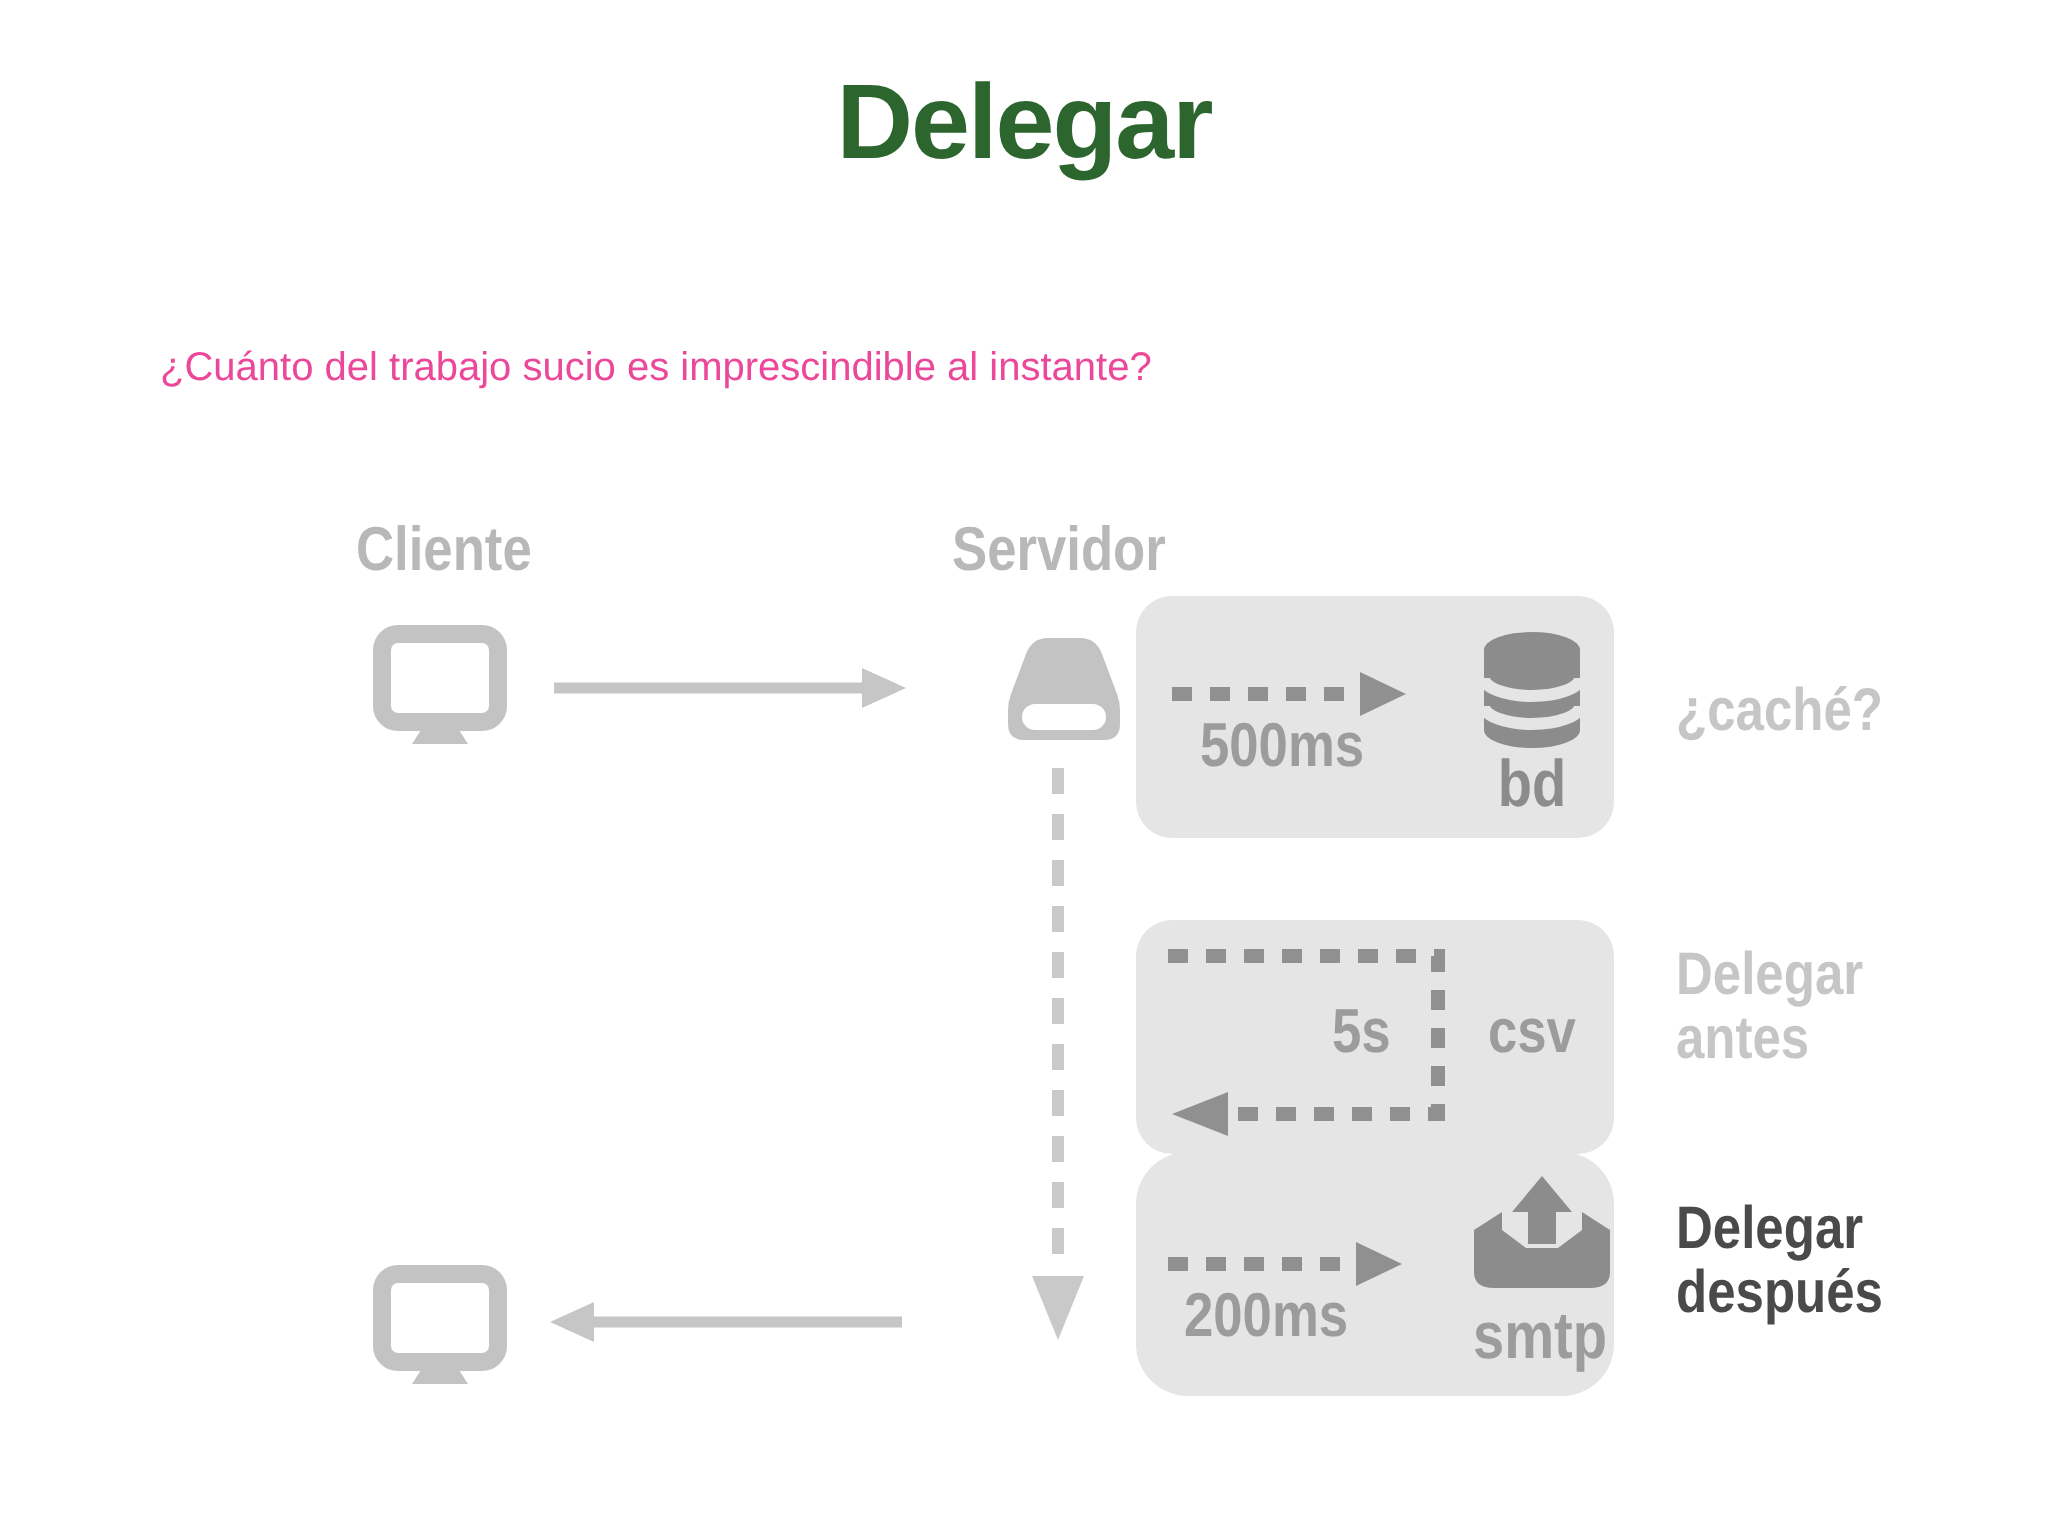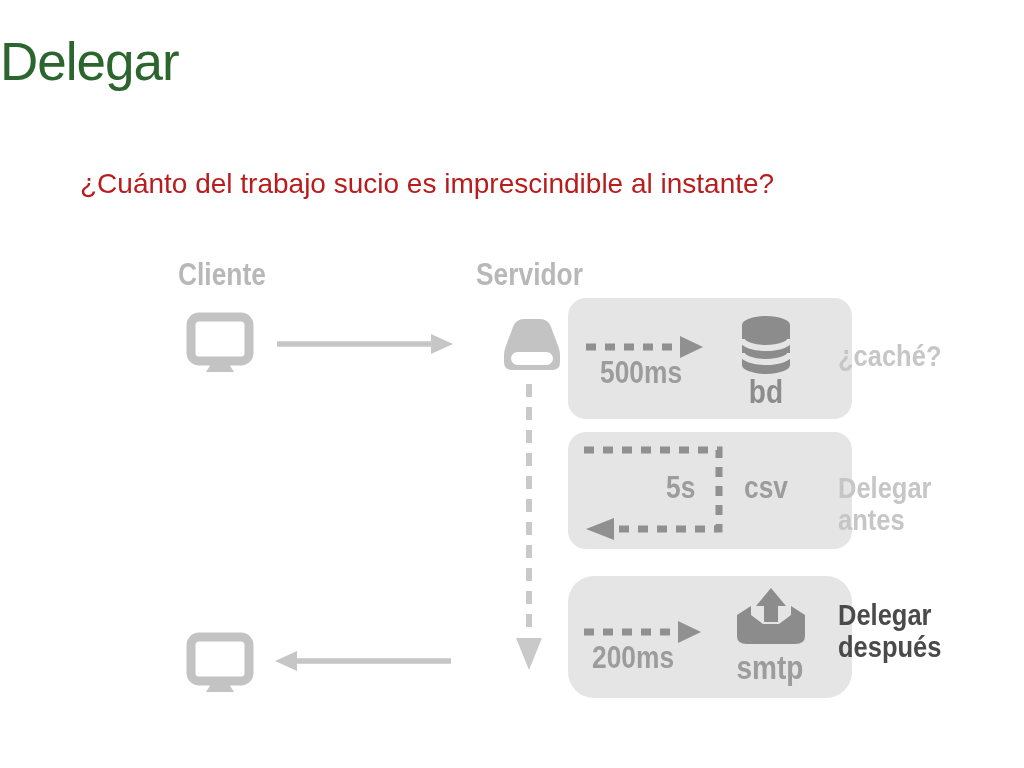--- a/index.html
+++ b/index.html
@@ -3,39 +3,39 @@
 <meta charset="utf-8">
 <style>
   html,body{margin:0;padding:0;}
   body{
     width:1024px;height:768px;background:#ffffff;overflow:hidden;position:relative;
     font-family:"Liberation Sans", sans-serif;
   }
   .abs{position:absolute;}
   
   .title{
-    top:32px;left:0;width:1024px;text-align:left;
-    font-size:53px;font-weight:normal;color:#2c662e;letter-spacing:-1px;line-height:60px;
+    top:32px;left:0;width:1024px;text-align:center;
+    font-size:53px;font-weight:bold;color:#2c662e;letter-spacing:-1px;line-height:60px;
   }
   .subtitle{
-    top:164px;left:80px;font-size:28px;color:#b91c1c;white-space:nowrap;line-height:40px;
+    top:164px;left:80px;font-size:20px;color:#ec4899;white-space:nowrap;line-height:40px;
   }
   
   .col-label{
     top:257px;font-size:31px;font-weight:bold;color:#b8b8b8;
     transform:scaleX(0.85);transform-origin:left top;white-space:nowrap;line-height:36px;
   }
   .col-cliente{left:178px;}
   .col-servidor{left:476px;}
   
   .box{
-    left:568px;width:284px;background:#e5e5e5;border-radius:18px;
+    left:568px;width:239px;background:#e5e5e5;border-radius:18px;
   }
   .box1{top:298px;height:121px;}
-  .box2{top:432px;height:117px;}
+  .box2{top:460px;height:117px;}
   .box3{top:576px;height:122px;border-radius:26px;}
   .box svg.flow{position:absolute;left:0;top:0;}
   
   .t{
     position:absolute;font-weight:bold;color:#9c9c9c;font-size:31px;line-height:31px;
     transform:scaleX(0.85);transform-origin:left top;white-space:nowrap;
   }
   .t-dark{color:#8c8c8c;}
   .t-center{text-align:center;transform-origin:center top;}
   

